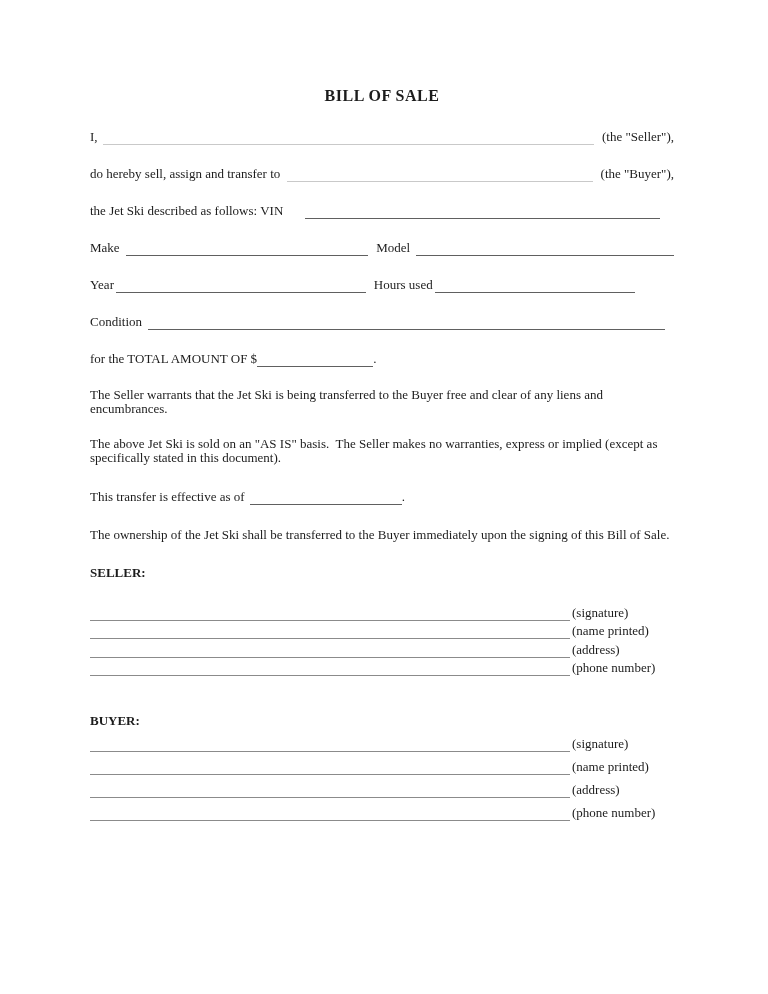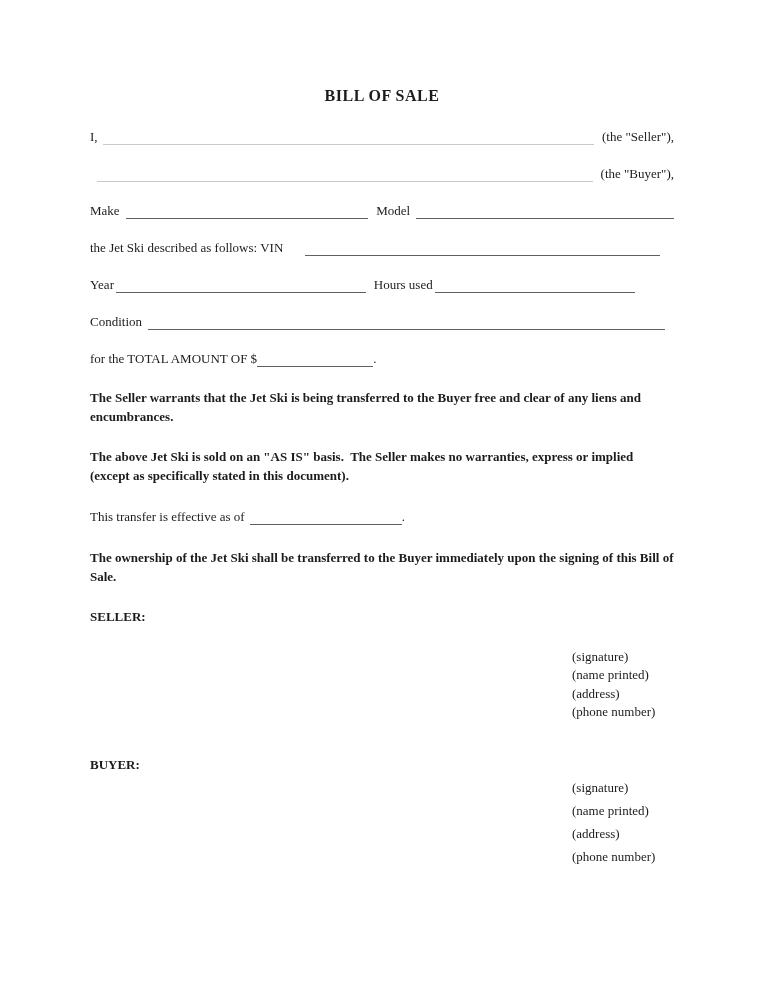--- a/index.html
+++ b/index.html
@@ -35,62 +35,63 @@
   .r-makemodel .b1{flex:240 1 0;margin-left:6px;}
   .r-makemodel .lbl2{margin-left:8px;}
   .r-makemodel .b2{flex:255 1 0;margin-left:6px;}
   .r-yearhours .b1{flex:247 1 0;margin-left:2px;}
   .r-yearhours .lbl2{margin-left:8px;}
   .r-yearhours .b2{flex:198 1 0;margin-left:2px;margin-right:39px;}
   .r-condition .blank{margin-left:6px;margin-right:9px;}
   .r-amount .blank{width:116px;}
   .r-effective .blank{width:152px;margin-left:5px;}
   .para{
-    margin-top:21px;line-height:19px;white-space:pre-wrap;font-weight:bold;
+    margin-top:21px;line-height:14px;white-space:pre-wrap;
   }
   .para.p3{margin-top:23px;}
   .eff-row{margin-top:23px;text-align:center;}
   .heading{margin-top:22px;line-height:17px;font-weight:bold;}
   .heading.buyer{margin-top:36px;}
   .sig-block{margin-top:21px;}
   .sig-block.buyer{margin-top:0;}
-  .sig-row{display:flex;align-items:flex-end;height:18.5px;flex-direction:column;}
+  .sig-row{display:flex;align-items:flex-end;height:18.5px;}
   .sig-block.buyer .sig-row{height:23px;}
   .sig-row .blank{flex:1 1 auto;height:100%;border-color:var(--line-sig);}
   .sig-label{width:104px;line-height:17px;padding-left:2px;}
 </style>
 </head>
 <body>
 
 <div class="page">
   <div class="content">
 
     <h1 class="title">BILL OF SALE</h1>
 
     <div class="row r-seller">
       <span class="txt">I,</span>
       <span class="blank grow"></span>
       <span class="txt suffix">(the "Seller"),</span>
     </div>
 
     <div class="row r-buyer">
+      <span class="txt">do hereby sell, assign and transfer to</span>
       <span class="blank grow"></span>
       <span class="txt suffix">(the "Buyer"),</span>
+    </div>
+
+    <div class="row r-vin">
+      <span class="txt">the Jet Ski described as follows: VIN</span>
+      <span class="blank grow"></span>
     </div>
 
     <div class="row r-makemodel">
       <span class="txt">Make</span>
       <span class="blank b1"></span>
       <span class="txt lbl2">Model</span>
       <span class="blank b2"></span>
-    </div>
-
-    <div class="row r-vin">
-      <span class="txt">the Jet Ski described as follows: VIN</span>
-      <span class="blank grow"></span>
     </div>
 
     <div class="row r-yearhours">
       <span class="txt">Year</span>
       <span class="blank b1"></span>
       <span class="txt lbl2">Hours used</span>
       <span class="blank b2"></span>
     </div>
 
     <div class="row r-condition">

